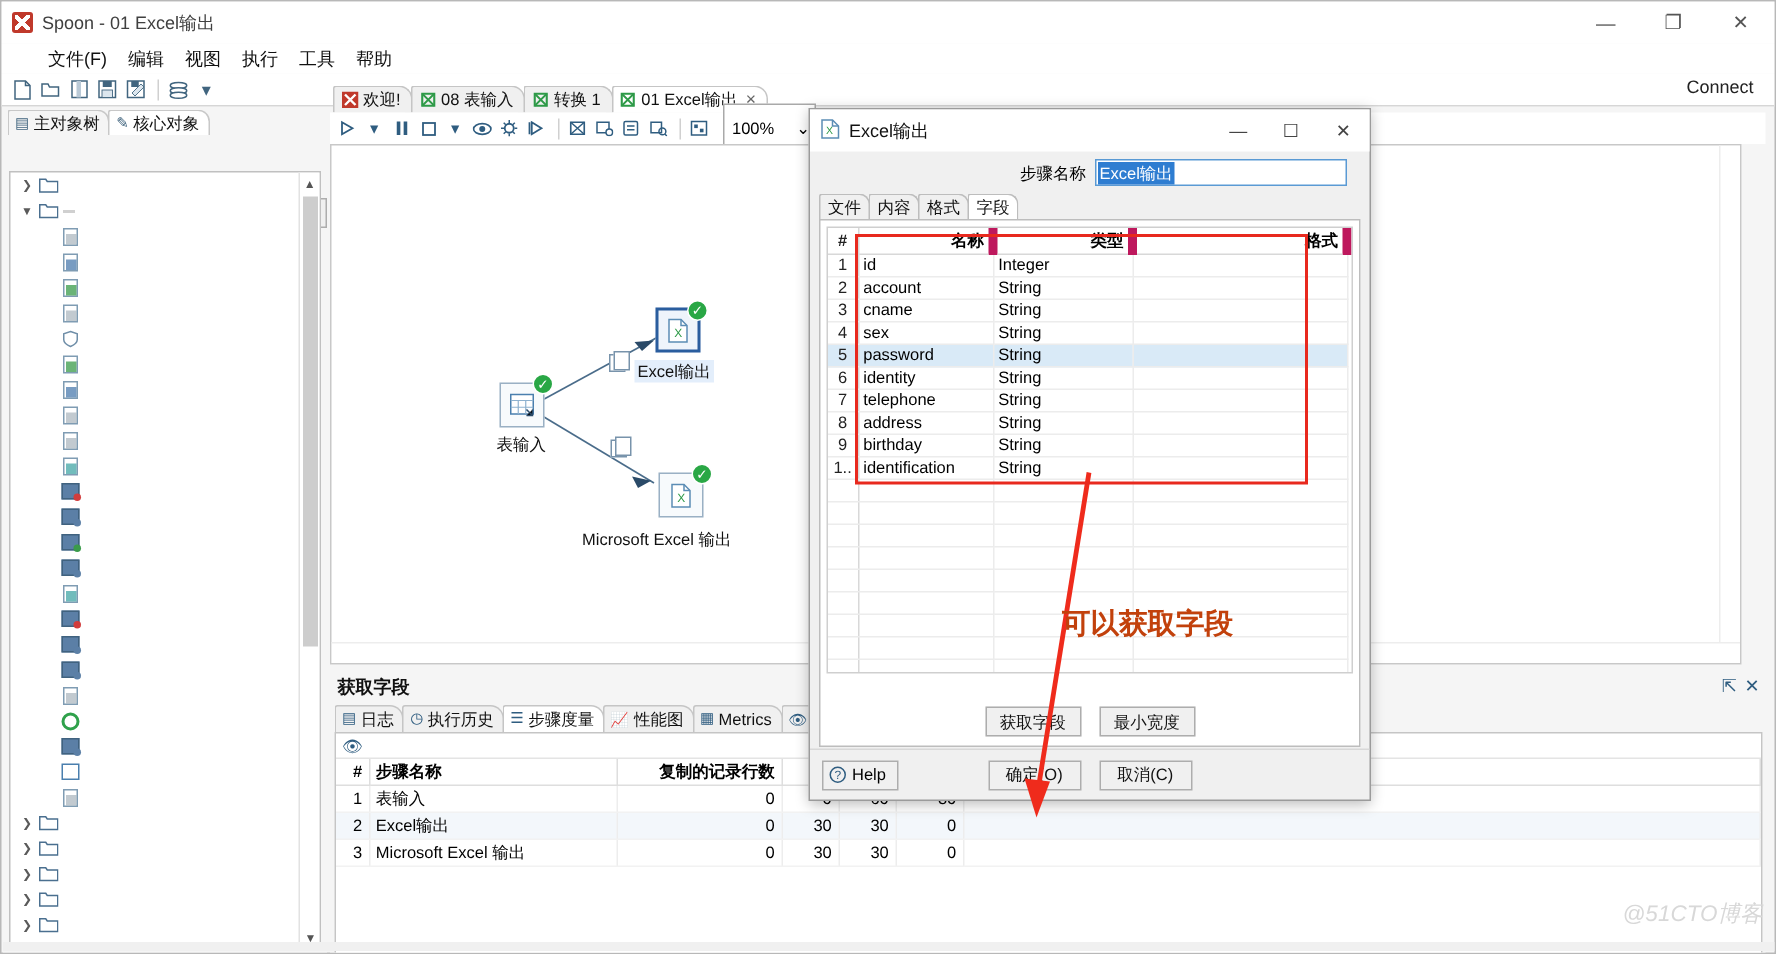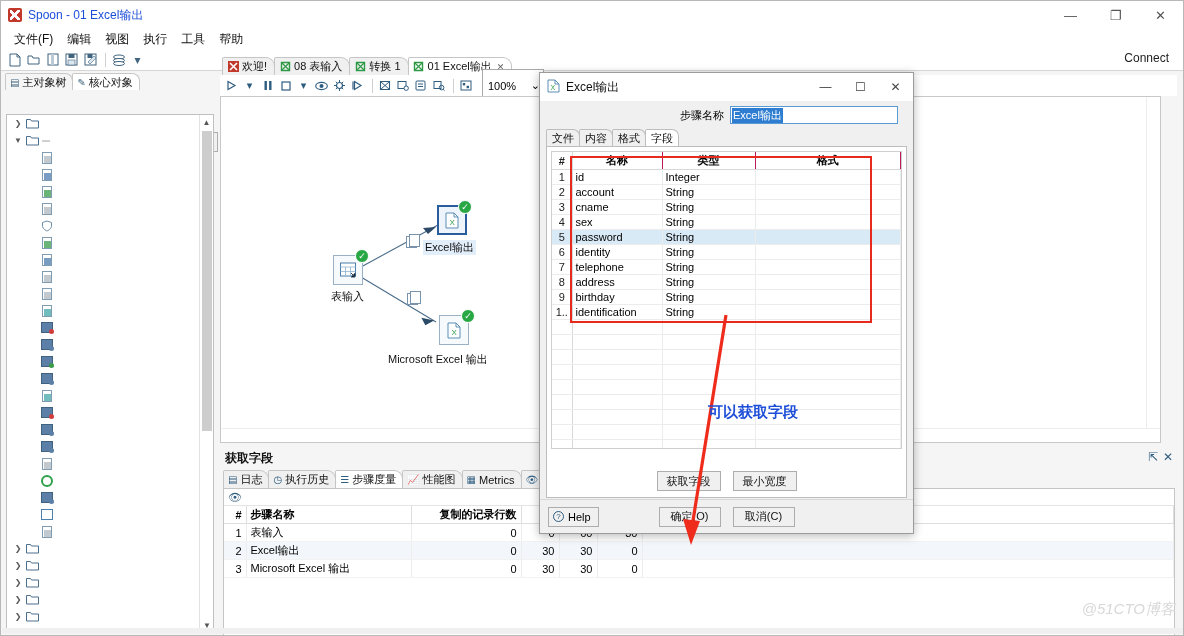--- a/index.html
+++ b/index.html
@@ -15,28 +15,28 @@
 
   
   .titlebar { position:absolute; left:0; top:0; width:1182px; height:28px;
               background:#fff; display:flex; align-items:center; }
   .title-ico { width:14px; height:14px; margin-left:7px; margin-right:6px;
                background:#c0392b; border-radius:2px; position:relative; flex:none; }
   .title-ico:before { content:""; position:absolute; left:2px; top:2px; width:10px; height:10px;
                       background:
                         linear-gradient(45deg,transparent 40%,#fff 40%,#fff 60%,transparent 60%),
                         linear-gradient(-45deg,transparent 40%,#fff 40%,#fff 60%,transparent 60%);}
-  .title-text { font-size:12px; color:#1d4ed8; }
+  .title-text { font-size:12px; color:#404040; }
   .wctrls { margin-left:auto; display:flex; height:28px; }
   .wbtn { width:45px; height:28px; display:flex; align-items:center; justify-content:center;
           color:#555; font-size:13px; }
 
   
   .menubar { position:absolute; left:0; top:28px; width:1182px; height:20px;
-             background:#fff; display:flex; align-items:center; padding-left:6px; }
+             background:#fff; display:flex; align-items:center; padding-left:24px; }
   .menu-item { font-size:12px; padding:2px 7px; color:#111; }
 
   
   .toolbar { position:absolute; left:0; top:48px; width:1182px; height:22px;
              background:#fff; display:flex; align-items:center; padding-left:5px;
              border-bottom:1px solid #d6d6d6; }
   .tb-ico { width:17px; height:18px; margin-right:2px; position:relative;
             display:flex; align-items:center; justify-content:center;
             font-size:12px; color:#41657f; }
   .tb-sep { width:1px; height:14px; background:#d0d0d0; margin:0 4px; }
@@ -184,22 +184,22 @@
           border-radius:2px 7px 0 0; color:#111; }
   .dtab.active { background:#fff; }
 
   .dtabbody { position:relative; margin:0 6px; background:#fff; border:1px solid #bdbdbd;
               height:352px; }
   .fieldsbox { position:absolute; left:4px; top:4px; right:4px; height:298px;
                border:1px solid #cfcfcf; overflow:hidden; background:#fff; }
   .redbox { position:absolute; left:18px; top:4px; width:302px; height:167px;
             border:2px solid #e8291e; pointer-events:none; z-index:5; }
   table.ft { border-collapse:collapse; font-size:11px; width:100%; table-layout:fixed; }
-  table.ft th { font-weight:bold; text-align:center; padding:1px 3px; background:#fff;
-                border-right:1px solid #be185d; border-bottom:1px solid #d8d8d8; }
+  table.ft th { font-weight:bold; text-align:right; padding:1px 3px; background:#fff;
+                border-right:6px solid #be185d; border-bottom:1px solid #d8d8d8; }
   table.ft td { padding:1px 3px; border-right:1px solid #ececec;
                 border-bottom:1px solid #ececec; height:15px; }
   table.ft td.idx, table.ft th.idx { text-align:center; color:#222; width:20px;
                 border-right:1px solid #d8d8d8; }
   table.ft tr.hl td { background:#d9eaf7; }
 
   .getrow { position:absolute; left:4px; bottom:6px; right:4px; display:flex;
             justify-content:center; gap:12px; }
   .btn { min-width:62px; height:20px; background:#f0f0f0; border:1px solid #adadad;
          font-size:11px; display:flex; align-items:center; justify-content:center;
@@ -207,21 +207,21 @@
   .dlg-footer { position:absolute; left:0; bottom:0; width:100%; height:34px;
                 display:flex; align-items:center; border-top:1px solid #d8d8d8; }
   .helpbtn { position:absolute; left:8px; display:flex; align-items:center;
              height:20px; padding:0 7px 0 4px; border:1px solid #adadad; background:#f0f0f0;
              font-size:11px; }
   .helpbtn .q { width:11px; height:11px; border:1px solid #2f5d80; border-radius:50%;
                 color:#2f5d80; font-size:8px; display:flex; align-items:center;
                 justify-content:center; margin-right:4px; }
   .footer-center { margin:0 auto; display:flex; gap:12px; }
 
-  .annot { position:absolute; color:#1d4ed8; font-size:15px; font-weight:bold;
+  .annot { position:absolute; color:#c2410c; font-size:19px; font-weight:bold;
            white-space:nowrap; }
   .arrow-svg { position:absolute; pointer-events:none; }
 
   .watermark { position:absolute; right:8px; bottom:16px; font-size:15px; color:#d8d8d8;font-style:italic; }
   .statusbar { position:absolute; left:1px; bottom:1px; width:1182px; height:6px;
                background:#f0f0f0; }
 </style>
 </head>
 <body>
 

